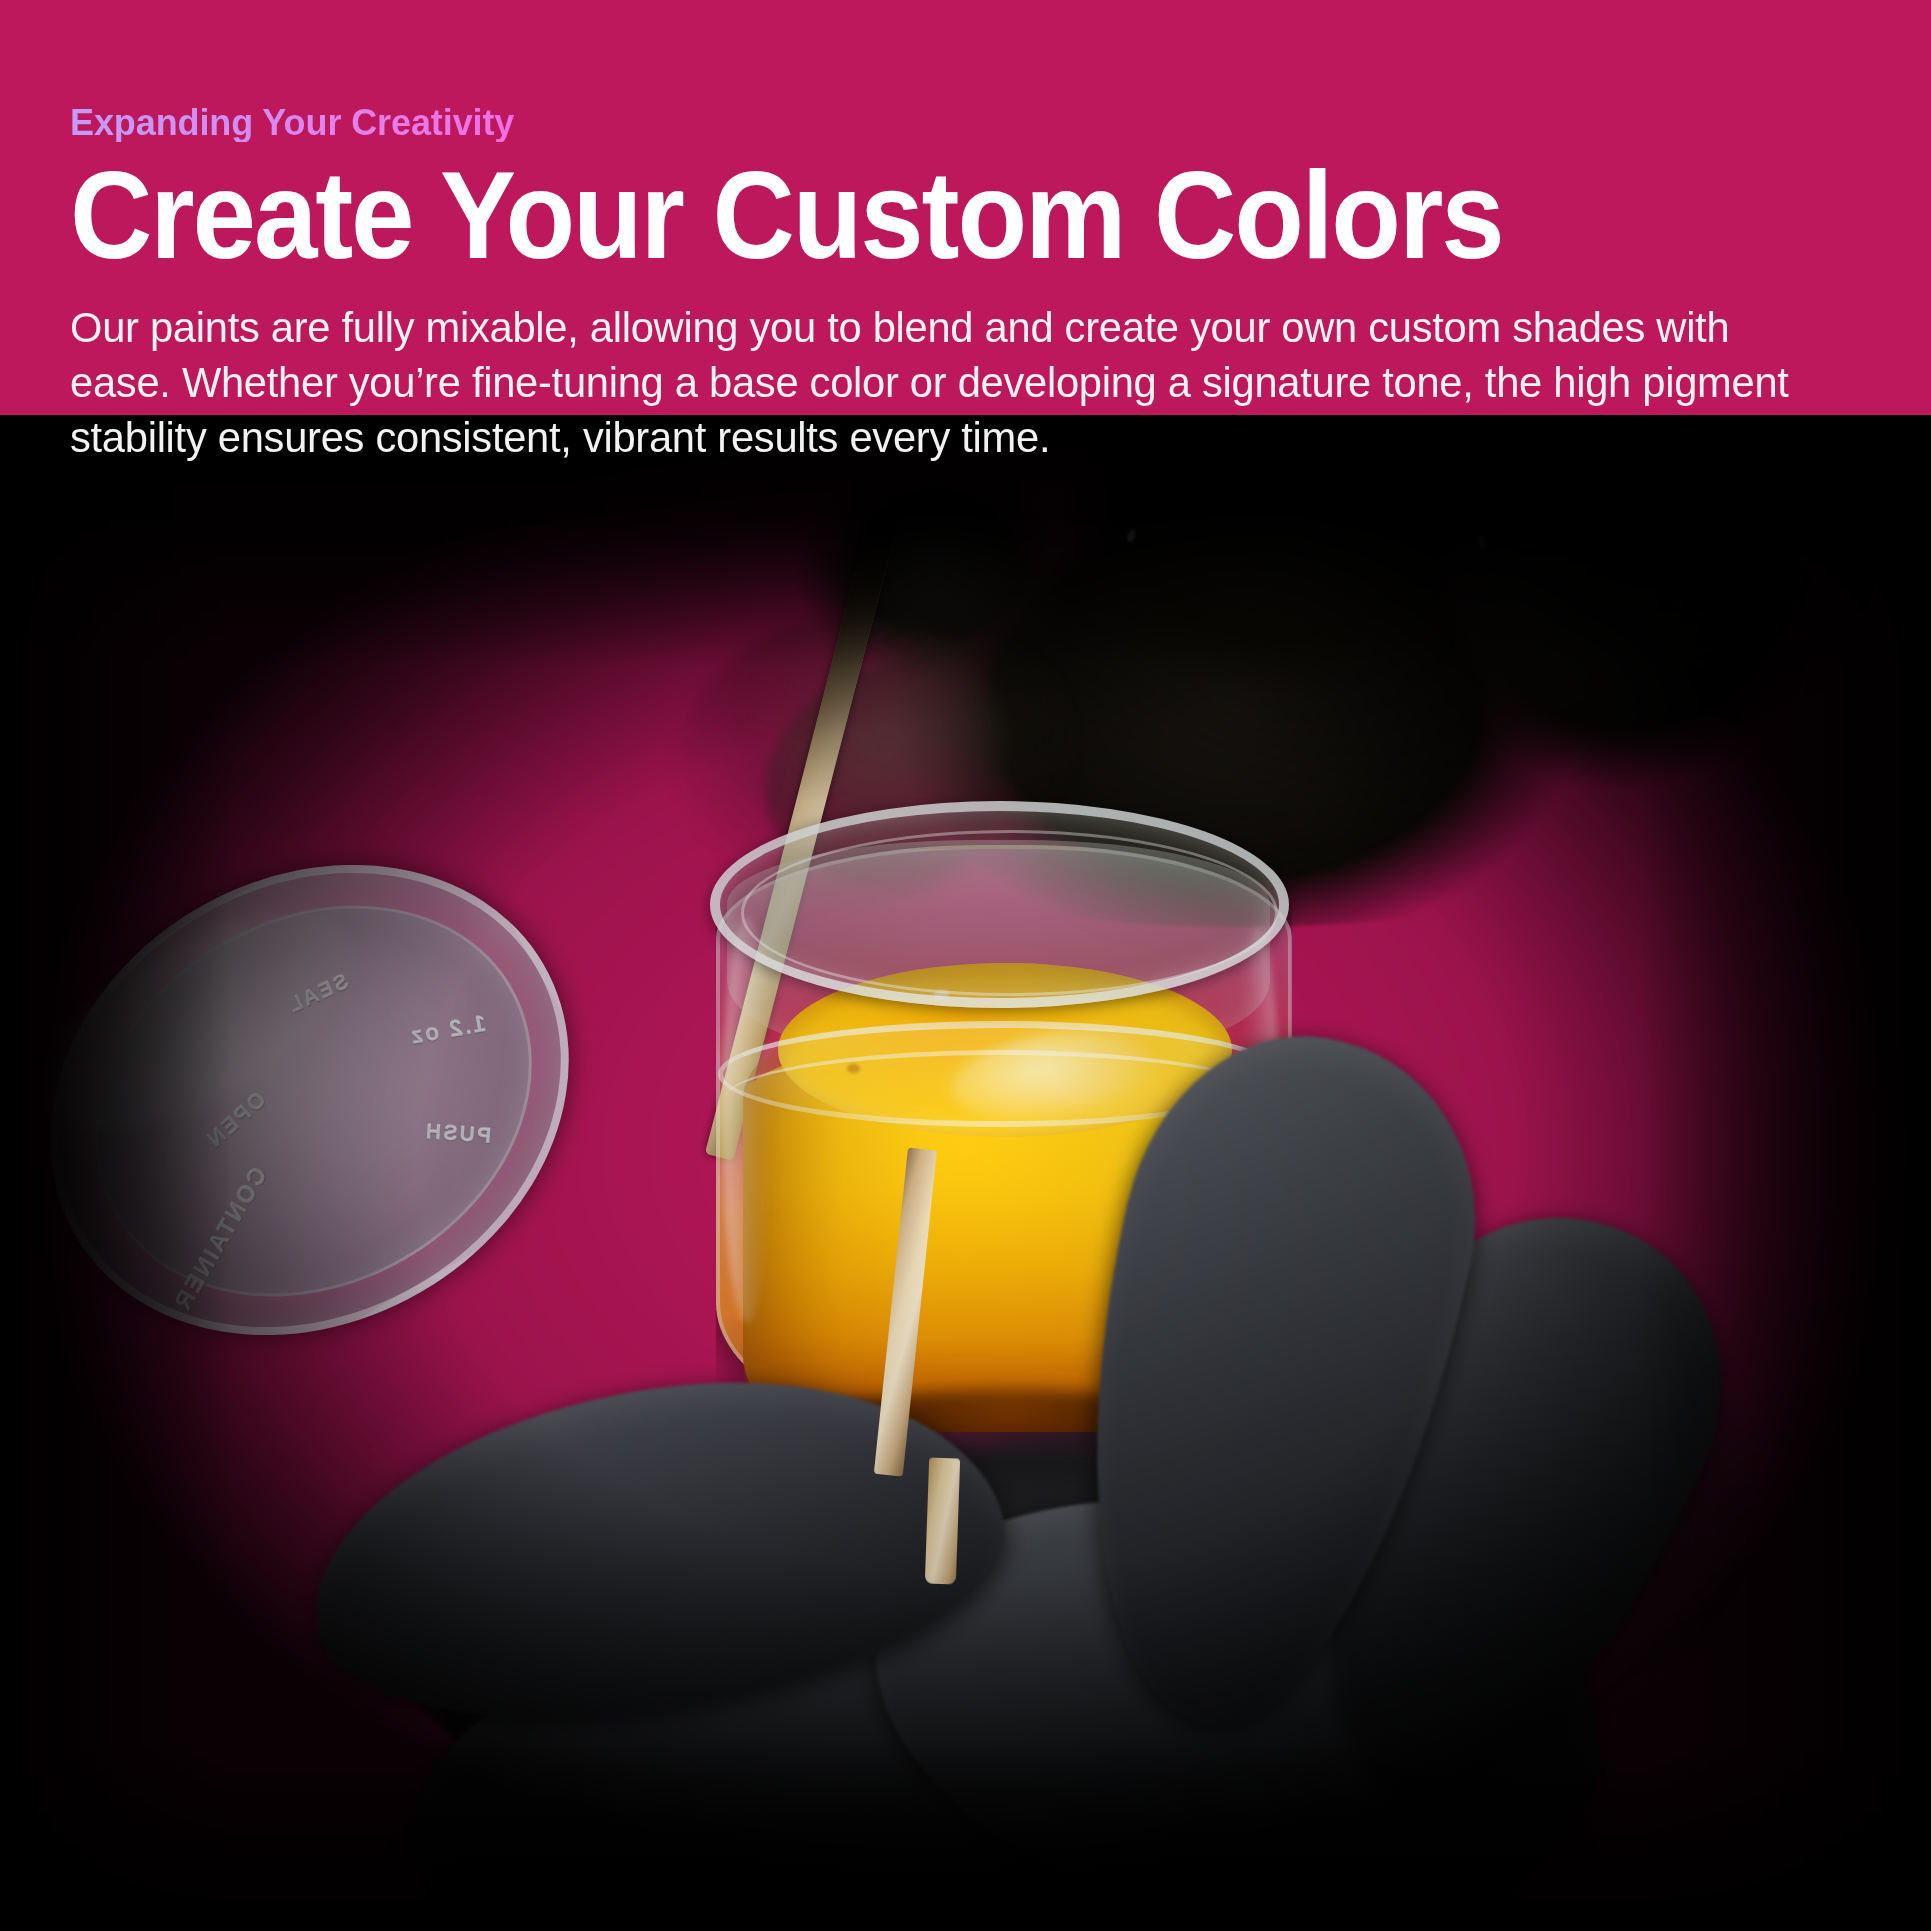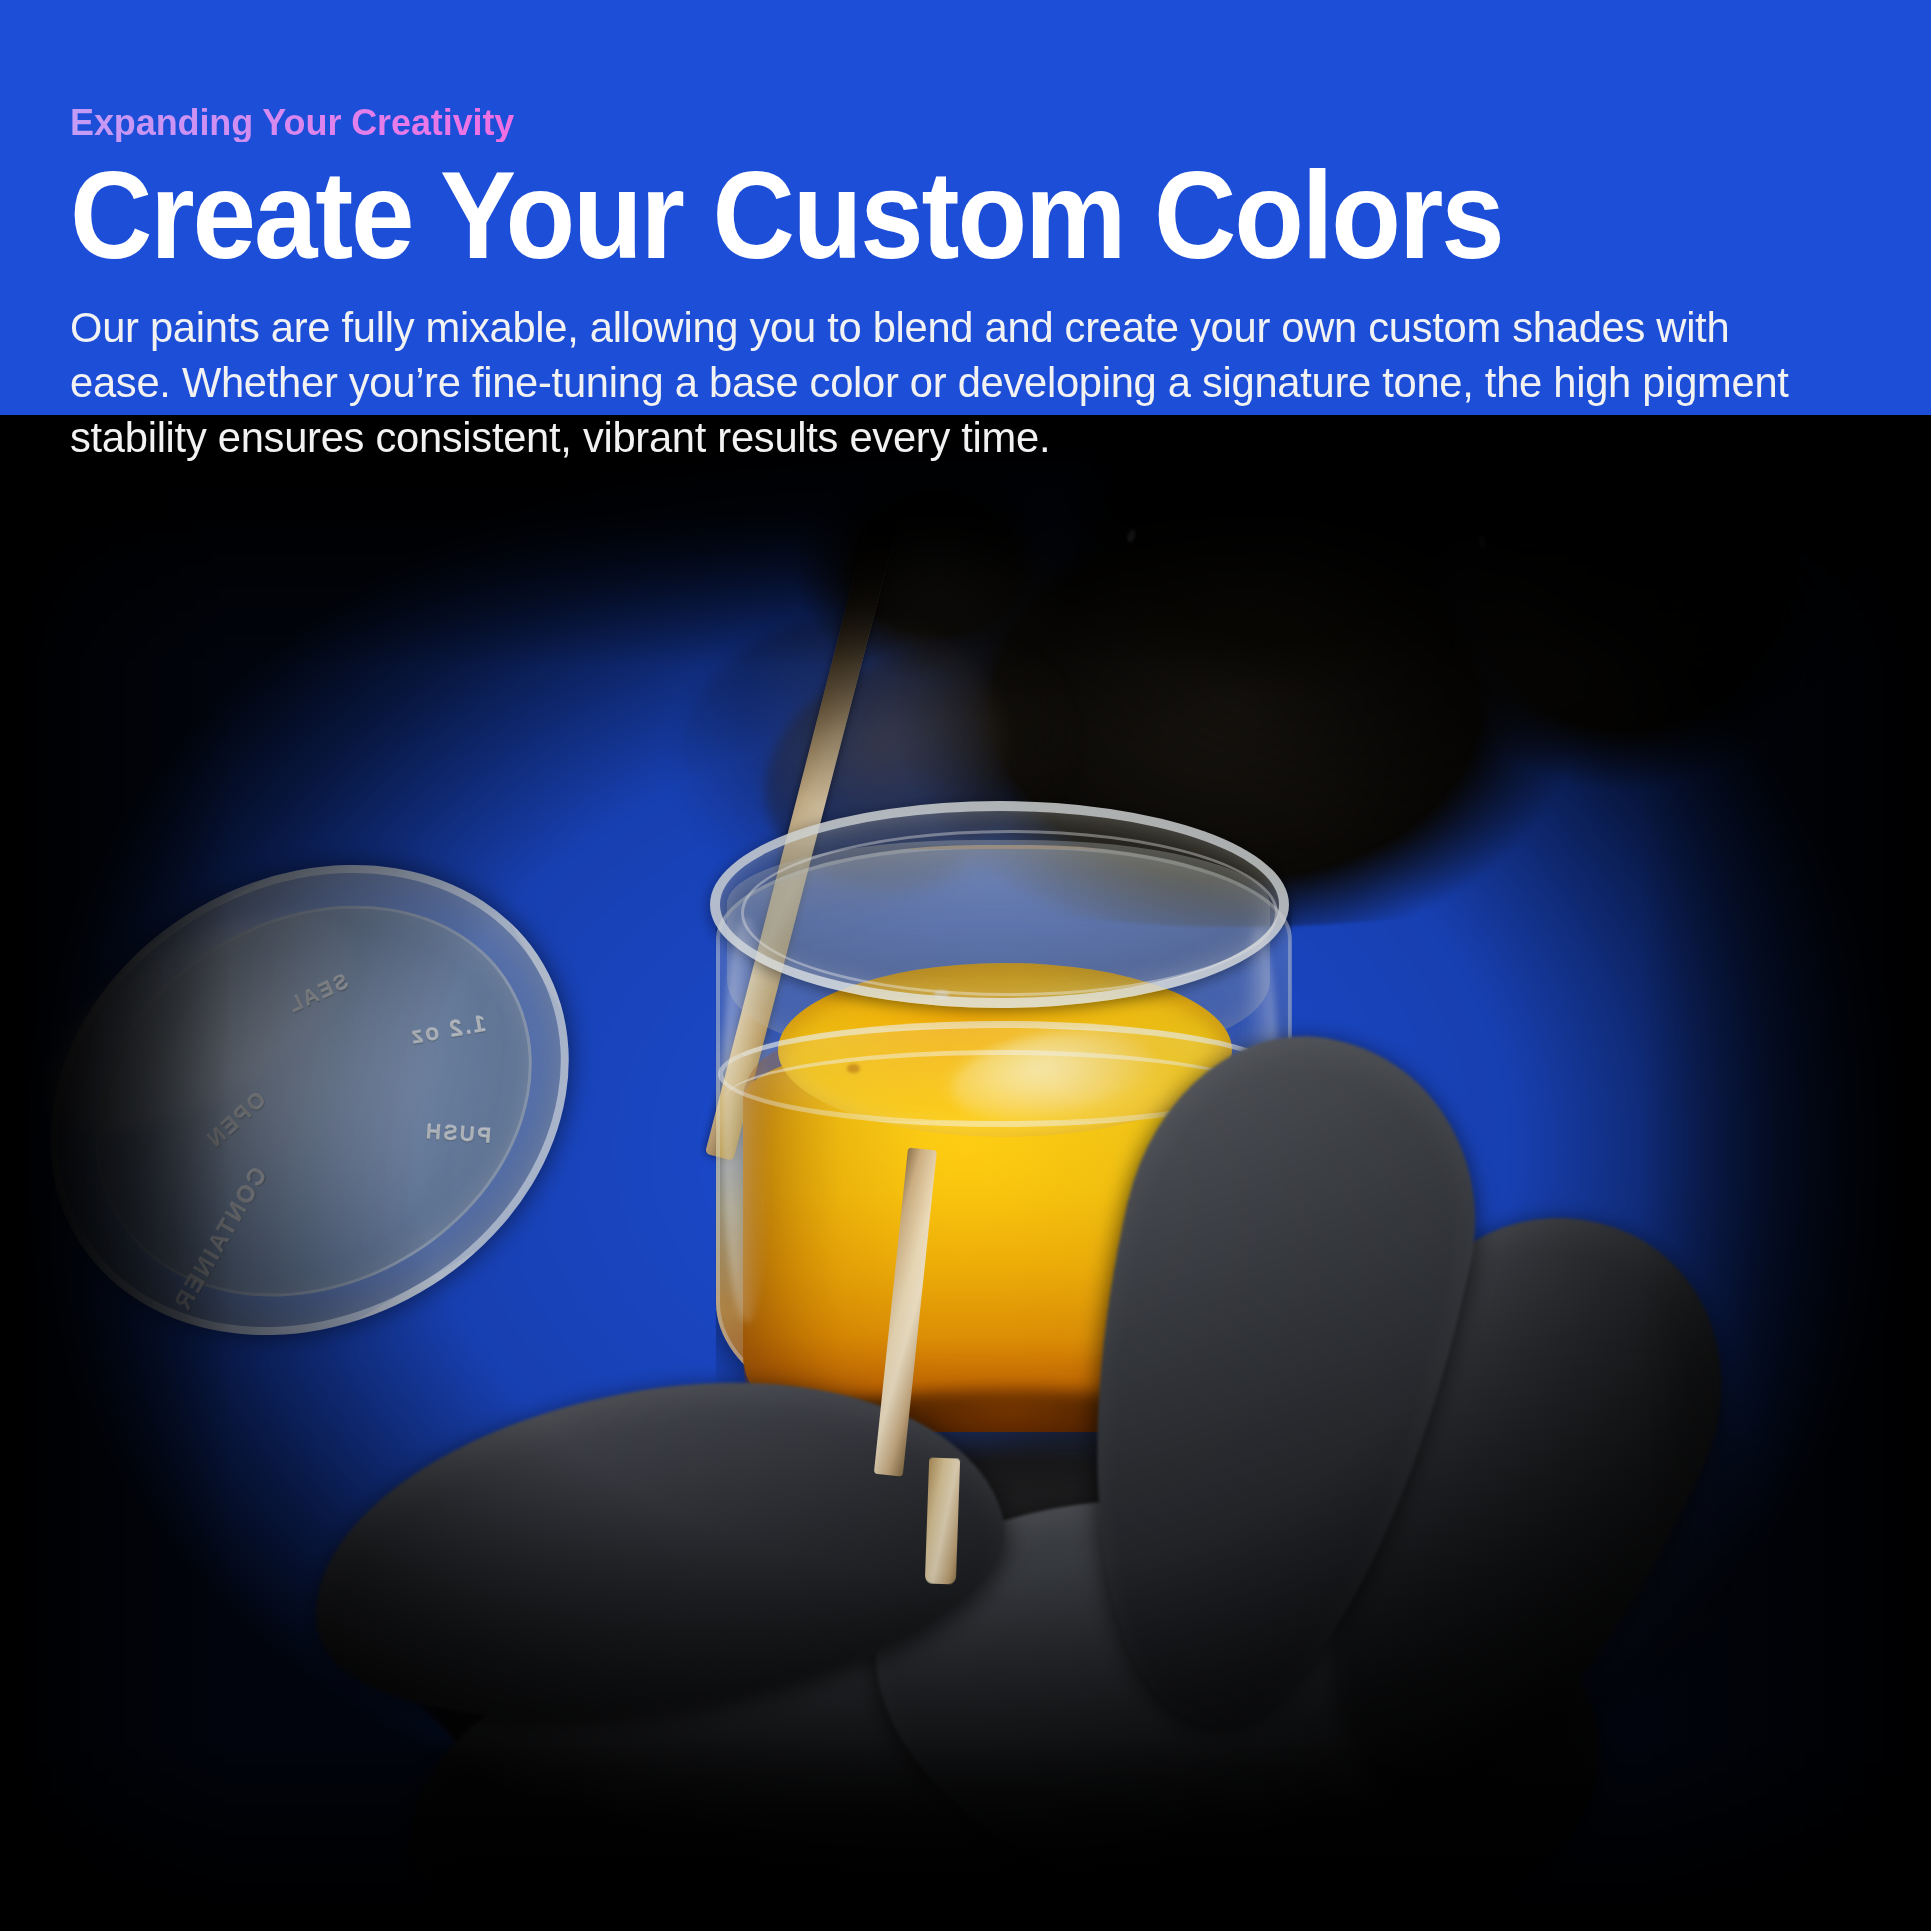--- a/index.html
+++ b/index.html
@@ -5,21 +5,21 @@
 <style>
   html, body {
     margin: 0;
     padding: 0;
     background: #000000;
   }
   .canvas {
     position: relative;
     width: 1931px;
     height: 1931px;
-    background: #1d4ed8;
+    background: #be185d;
     overflow: hidden;
     font-family: "Liberation Sans", sans-serif;
     -webkit-font-smoothing: antialiased;
   }
 
   
   .text-block {
     position: absolute;
     left: 70px;
     top: 104px;

